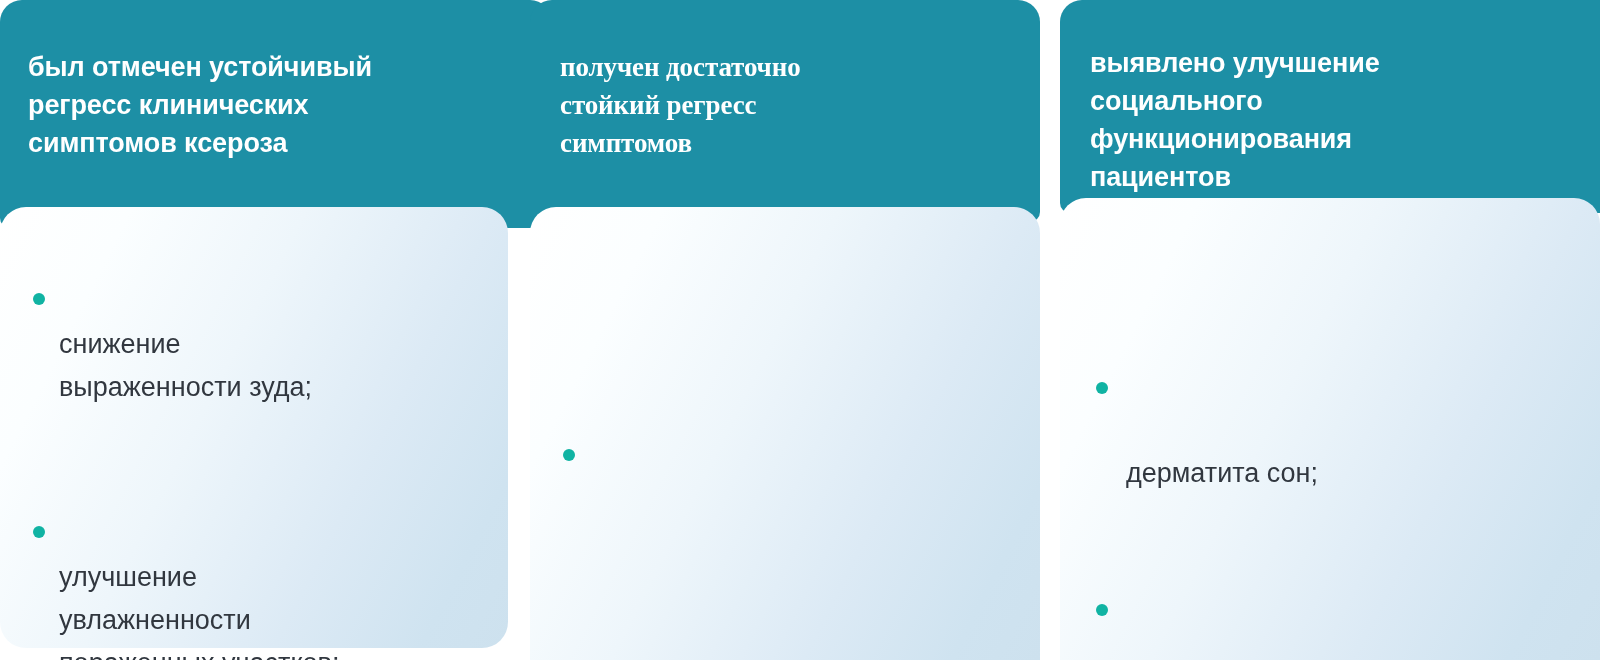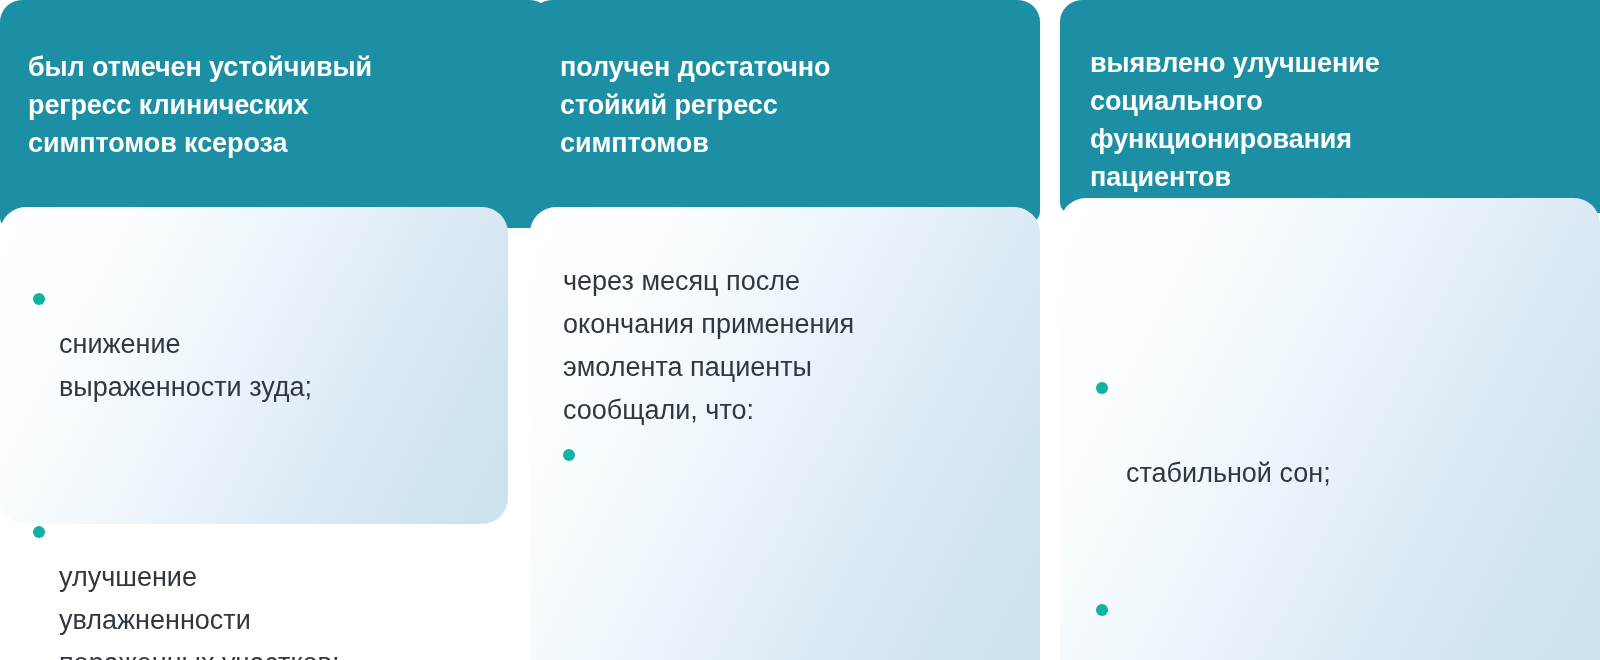--- a/index.html
+++ b/index.html
@@ -108,33 +108,33 @@
 
   .bullet-text {
     display: block;
   }
 
   
   #card-1 { left: 0px; width: 508px; height: 660px; }
   #card-1 .card-header { width: 552px; height: 228px; border-radius: 22px 22px 10px 10px; padding-left: 24px; }
   #card-1 .card-header-title { left: 28px; top: 26px; width: 460px; }
   #card-1 .card-body {
-    top: 207px; width: 508px; height: 317px;
+    top: 207px; width: 508px; height: 441px;
     border-radius: 26px 26px 26px 26px;
   }
   #card-1 .bullets { left: 33px; top: 30px; width: 450px; }
   #card-1 .bullet-item { padding-left: 26px; margin-bottom: 18px; }
   #card-1 .bullet-item .bullet-dot { top: 56px; }
   #card-1 .bullet-item.b-first .bullet-dot { top: 56px; }
   #card-1 .bullet-item.b-second .bullet-dot { top: 56px; }
 
   
   #card-2 { left: 530px; width: 510px; height: 660px; }
   #card-2 .card-header { width: 510px; height: 222px; border-radius: 22px 22px 10px 10px; }
-  #card-2 .card-header-title { left: 30px; top: 26px; width: 460px; }
+  #card-2 .card-header-title { left: 30px; top: 26px; width: 460px; font-family: Liberation Serif, serif; }
   #card-2 .card-body {
     top: 207px; width: 510px; height: 453px;
     border-radius: 26px 26px 0 0;
   }
   #card-2 .intro { left: 33px; top: 26px; width: 450px; }
   #card-2 .bullets { left: 33px; top: 204px; width: 460px; }
   #card-2 .bullet-item { padding-left: 33px; margin-bottom: 30px; }
   #card-2 .bullet-item .bullet-dot { top: 38px; }
 
   
@@ -184,24 +184,20 @@
   </section>
 
   <section class="card" id="card-2">
     <div class="card-header">
       <h2 class="card-header-title">получен достаточно
 стойкий регресс
 симптомов</h2>
     </div>
     <div class="card-body">
       <div class="card-body-inner">
-        <p class="intro">через месяц после
-окончания применения
-эмолента пациенты
-сообщали, что:</p>
         <ul class="bullets">
           <li class="bullet-item b-first">
             <span class="bullet-dot"></span>
           </li>
           <li class="bullet-item b-second">
             
             
           </li>
         </ul>
       </div>
@@ -213,21 +209,21 @@
       <h2 class="card-header-title">выявлено улучшение
 социального
 функционирования
 пациентов</h2>
     </div>
     <div class="card-body">
       <div class="card-body-inner">
         <ul class="bullets">
           <li class="bullet-item b-first">
             <span class="bullet-dot"></span>
-            <span class="bullet-text">стабильной сон;</span>
+            <span class="bullet-text">дерматита сон;</span>
           </li>
           <li class="bullet-item b-second">
             <span class="bullet-dot"></span>
             <span class="bullet-text">снизился уровень
 тревоги.</span>
           </li>
         </ul>
       </div>
     </div>
   </section>

